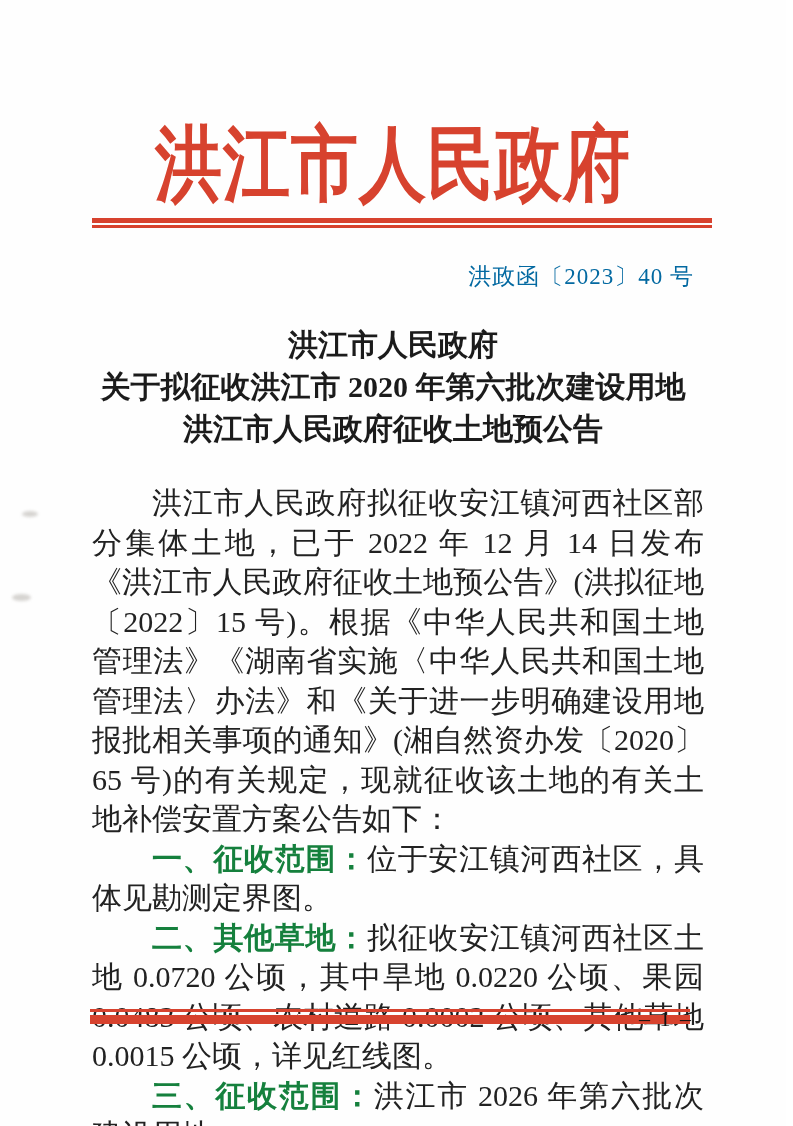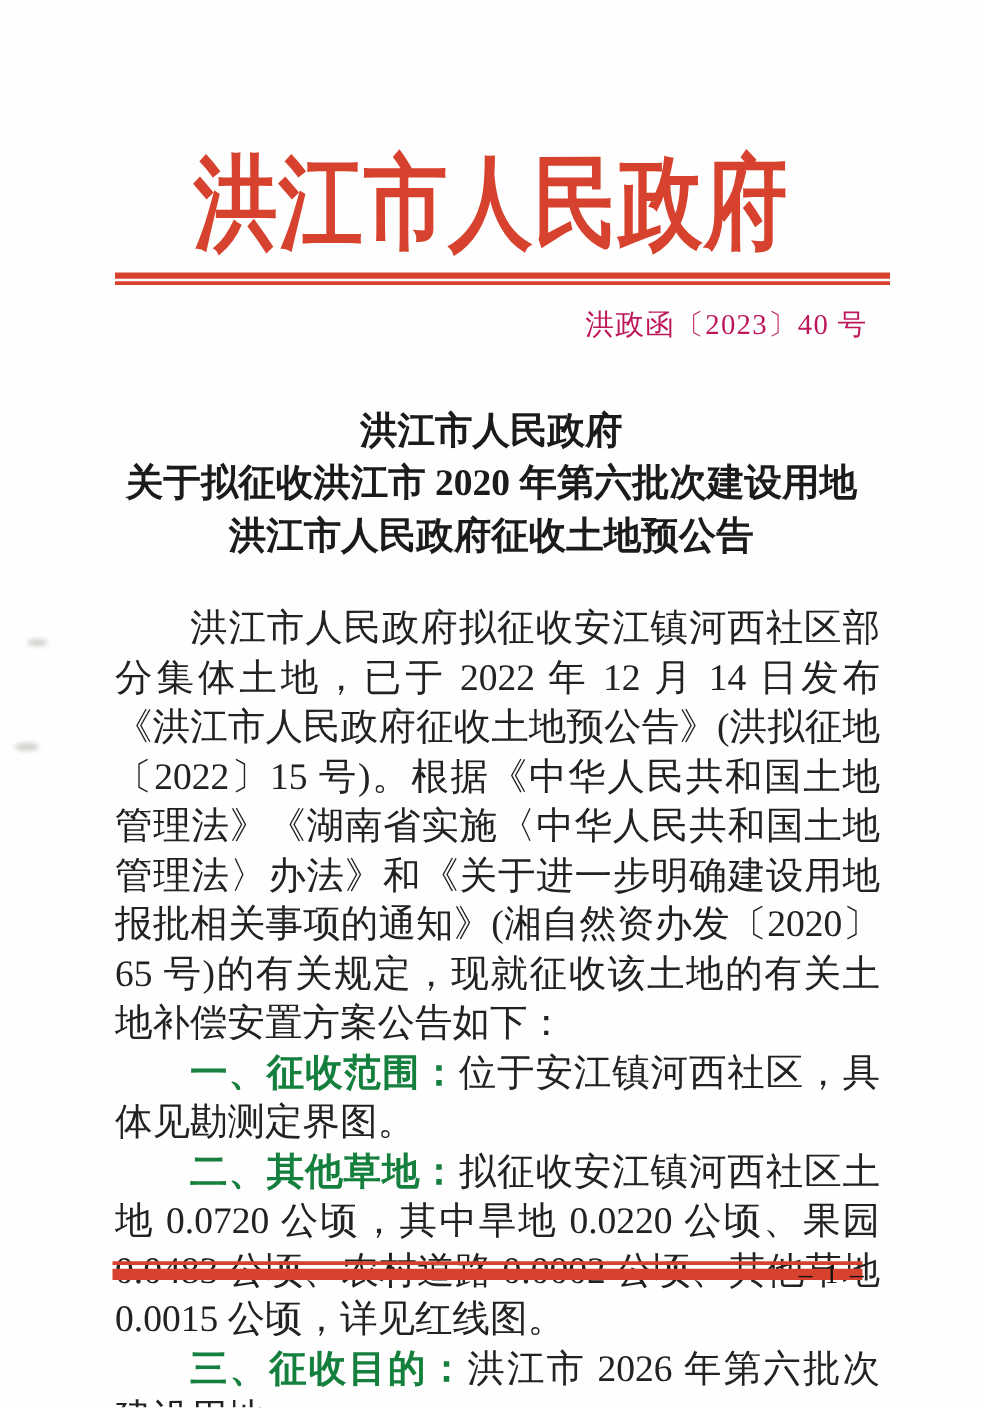--- a/index.html
+++ b/index.html
@@ -33,25 +33,25 @@
   }
 
   
   .head-rules { position: absolute; top: 218px; left: 92px; width: 620px; }
   .head-rules .thick { height: 5px; background: #d7422e; }
   .head-rules .thin  { height: 3px; background: #d7422e; margin-top: 2px; }
 
   
   .doc-number {
     position: absolute;
-    top: 244px;
+    top: 261px;
     right: 92px;
     font-size: 23px;
     letter-spacing: 1px;
-    color: #be185d;
+    color: #0369a1;
     text-align: center;
   }
 
   
   .title-block {
     position: absolute;
     top: 324px;
     left: 0;
     width: 100%;
     text-align: center;
@@ -125,21 +125,21 @@
     <div>洪江市人民政府征收土地预公告</div>
   </section>
 
   <main class="body-block">
     <p class="para">洪江市人民政府拟征收安江镇河西社区部分集体土地，已于 2022 年 12 月 14 日发布《洪江市人民政府征收土地预公告》(洪拟征地〔2022〕15 号)。根据《中华人民共和国土地管理法》《湖南省实施〈中华人民共和国土地管理法〉办法》和《关于进一步明确建设用地报批相关事项的通知》(湘自然资办发〔2020〕65 号)的有关规定，现就征收该土地的有关土地补偿安置方案公告如下：</p>
 
     <p class="para"><span class="hei">一、征收范围：</span><span>位于安江镇河西社区，具体见勘测定界图。</span></p>
 
     <p class="para"><span class="hei">二、其他草地：</span><span>拟征收安江镇河西社区土地 0.0720 公顷，其中旱地 0.0220 公顷、果园 0.0483 公顷、农村道路 0.0002 公顷、其他草地 0.0015 公顷，详见红线图。</span></p>
 
-    <p class="para"><span class="hei">三、征收目的：</span><span>洪江市 2026 年第六批次建设用地。</span></p>
+    <p class="para"><span class="hei">三、征收范围：</span><span>洪江市 2026 年第六批次建设用地。</span></p>
 
     <p class="para hei">四、征地补偿方式和标准</p>
 
     <p class="para kai">（一）土地补偿、安置补助费</p>
   </main>
 
   <div class="foot-rule-thin"></div>
   <div class="foot-rule-thick"></div>
   <div class="page-num">– 1 –</div>
 

